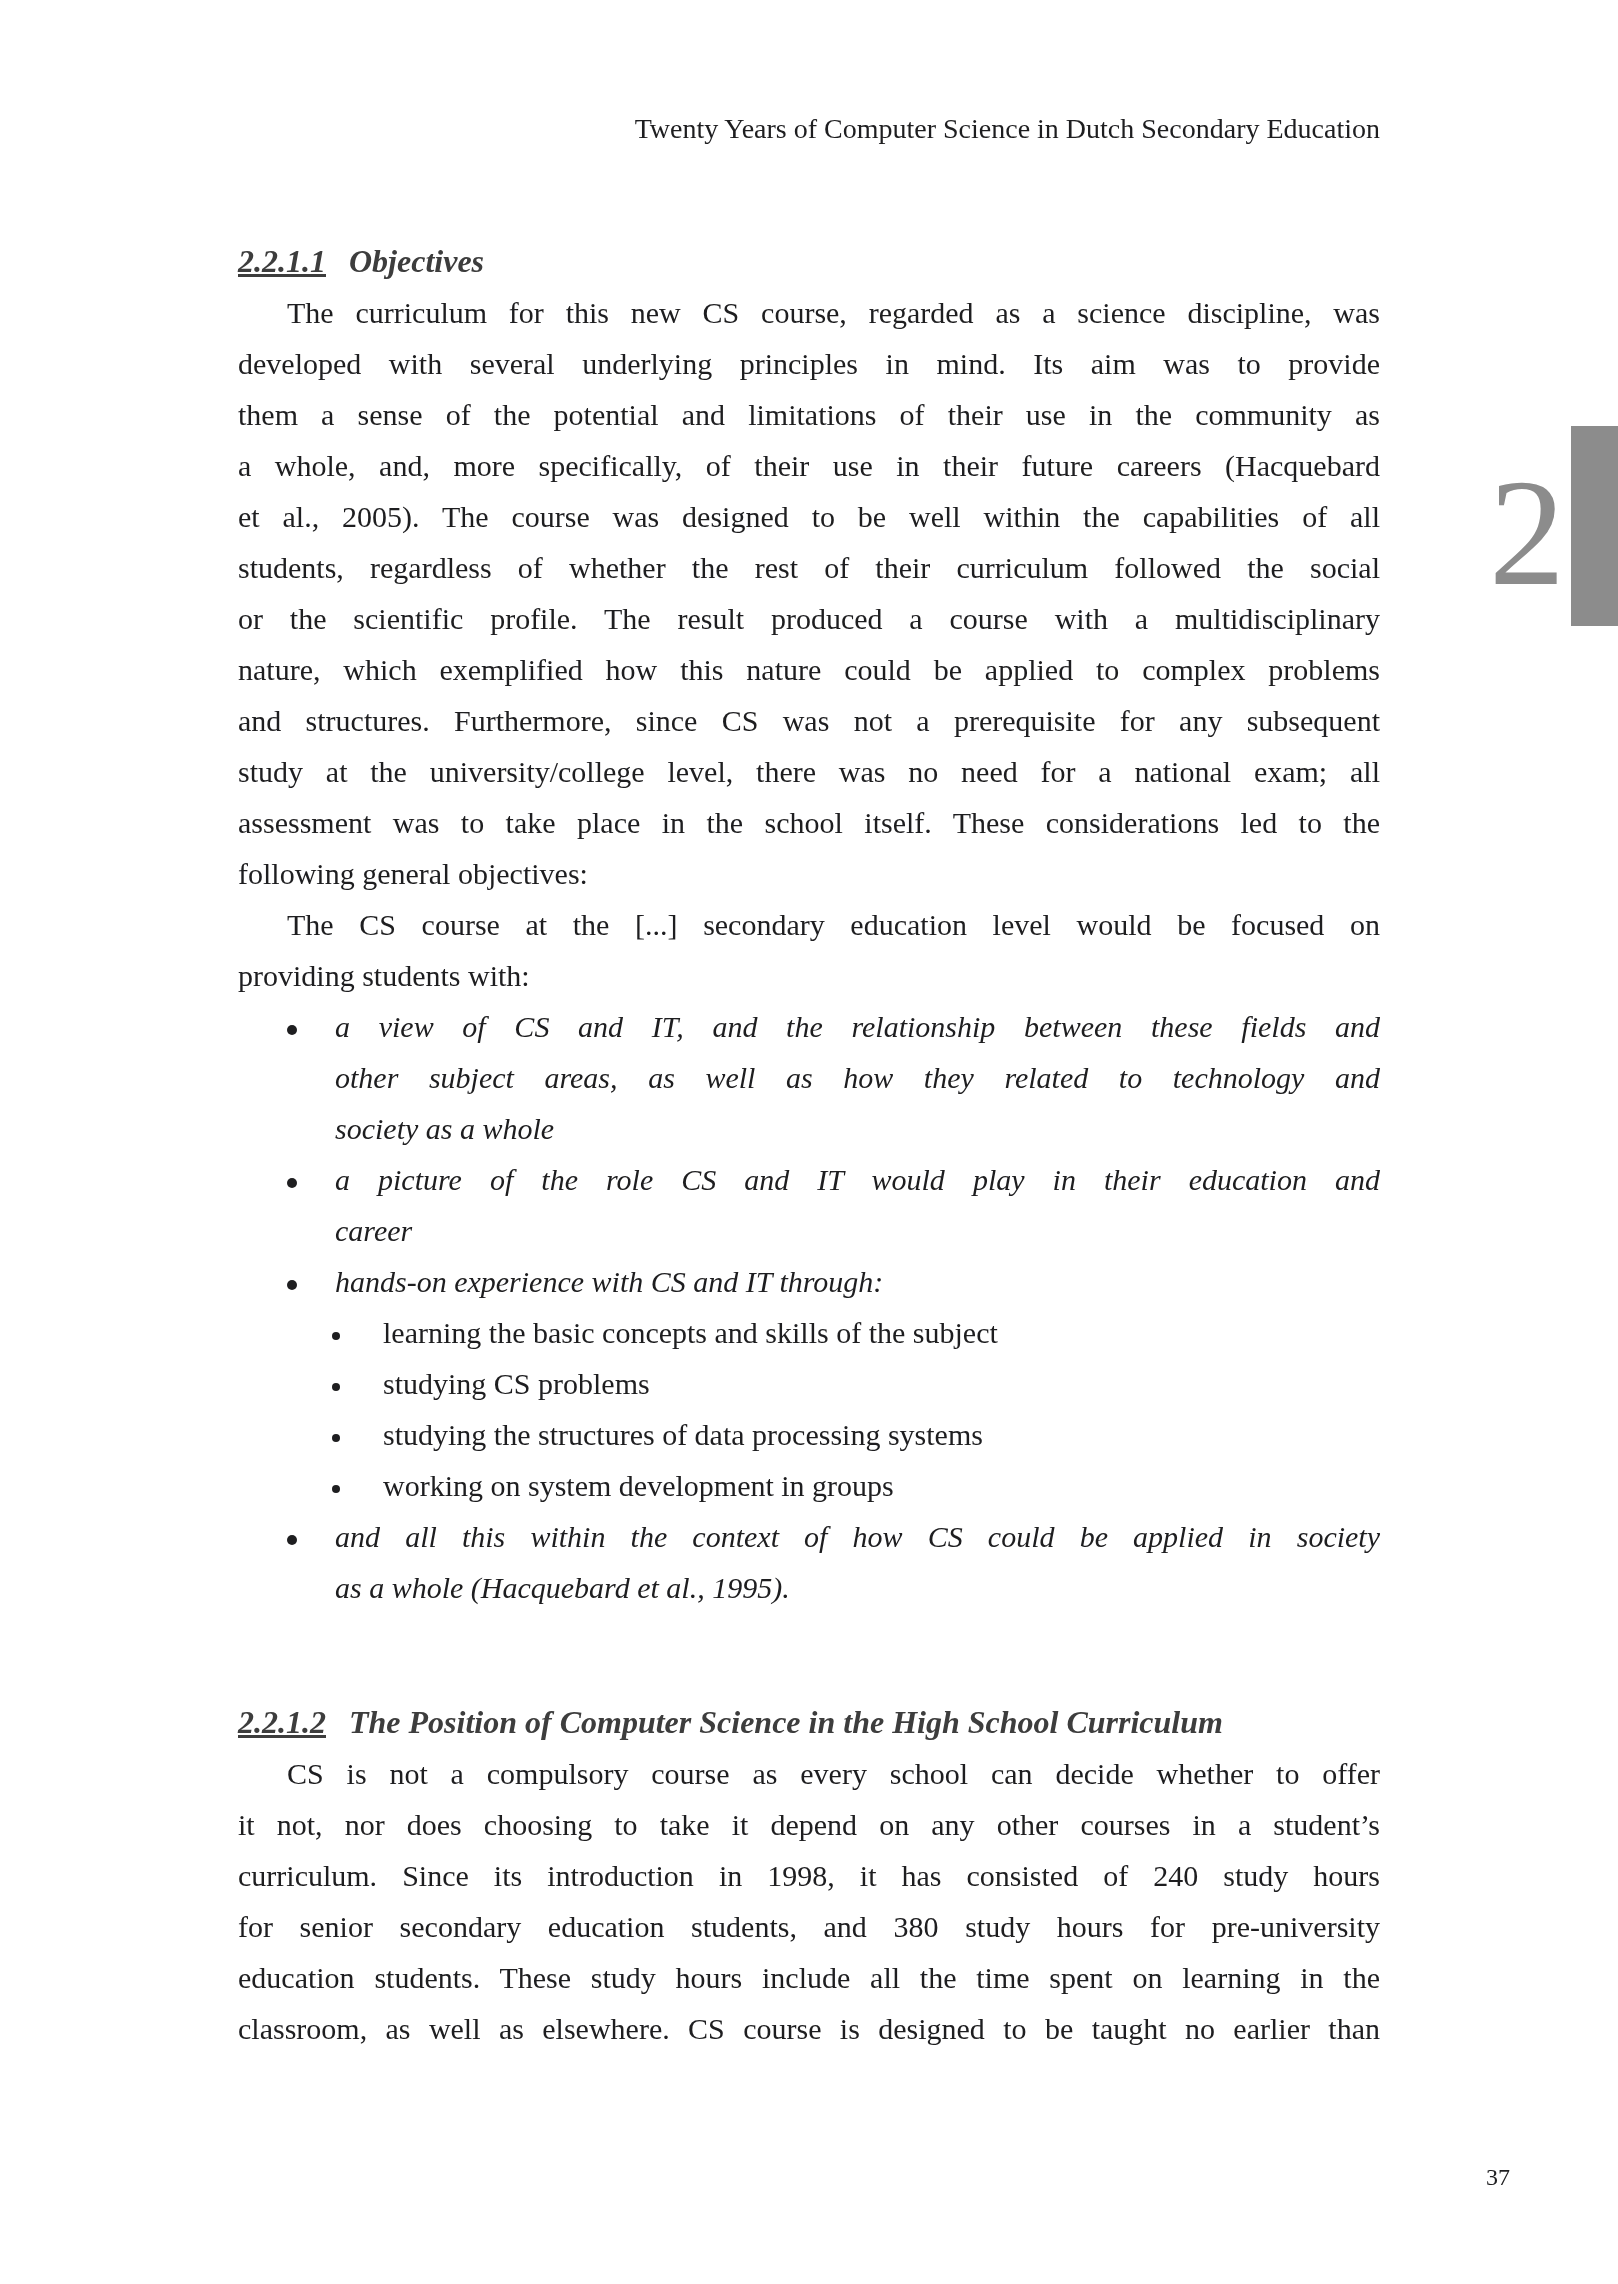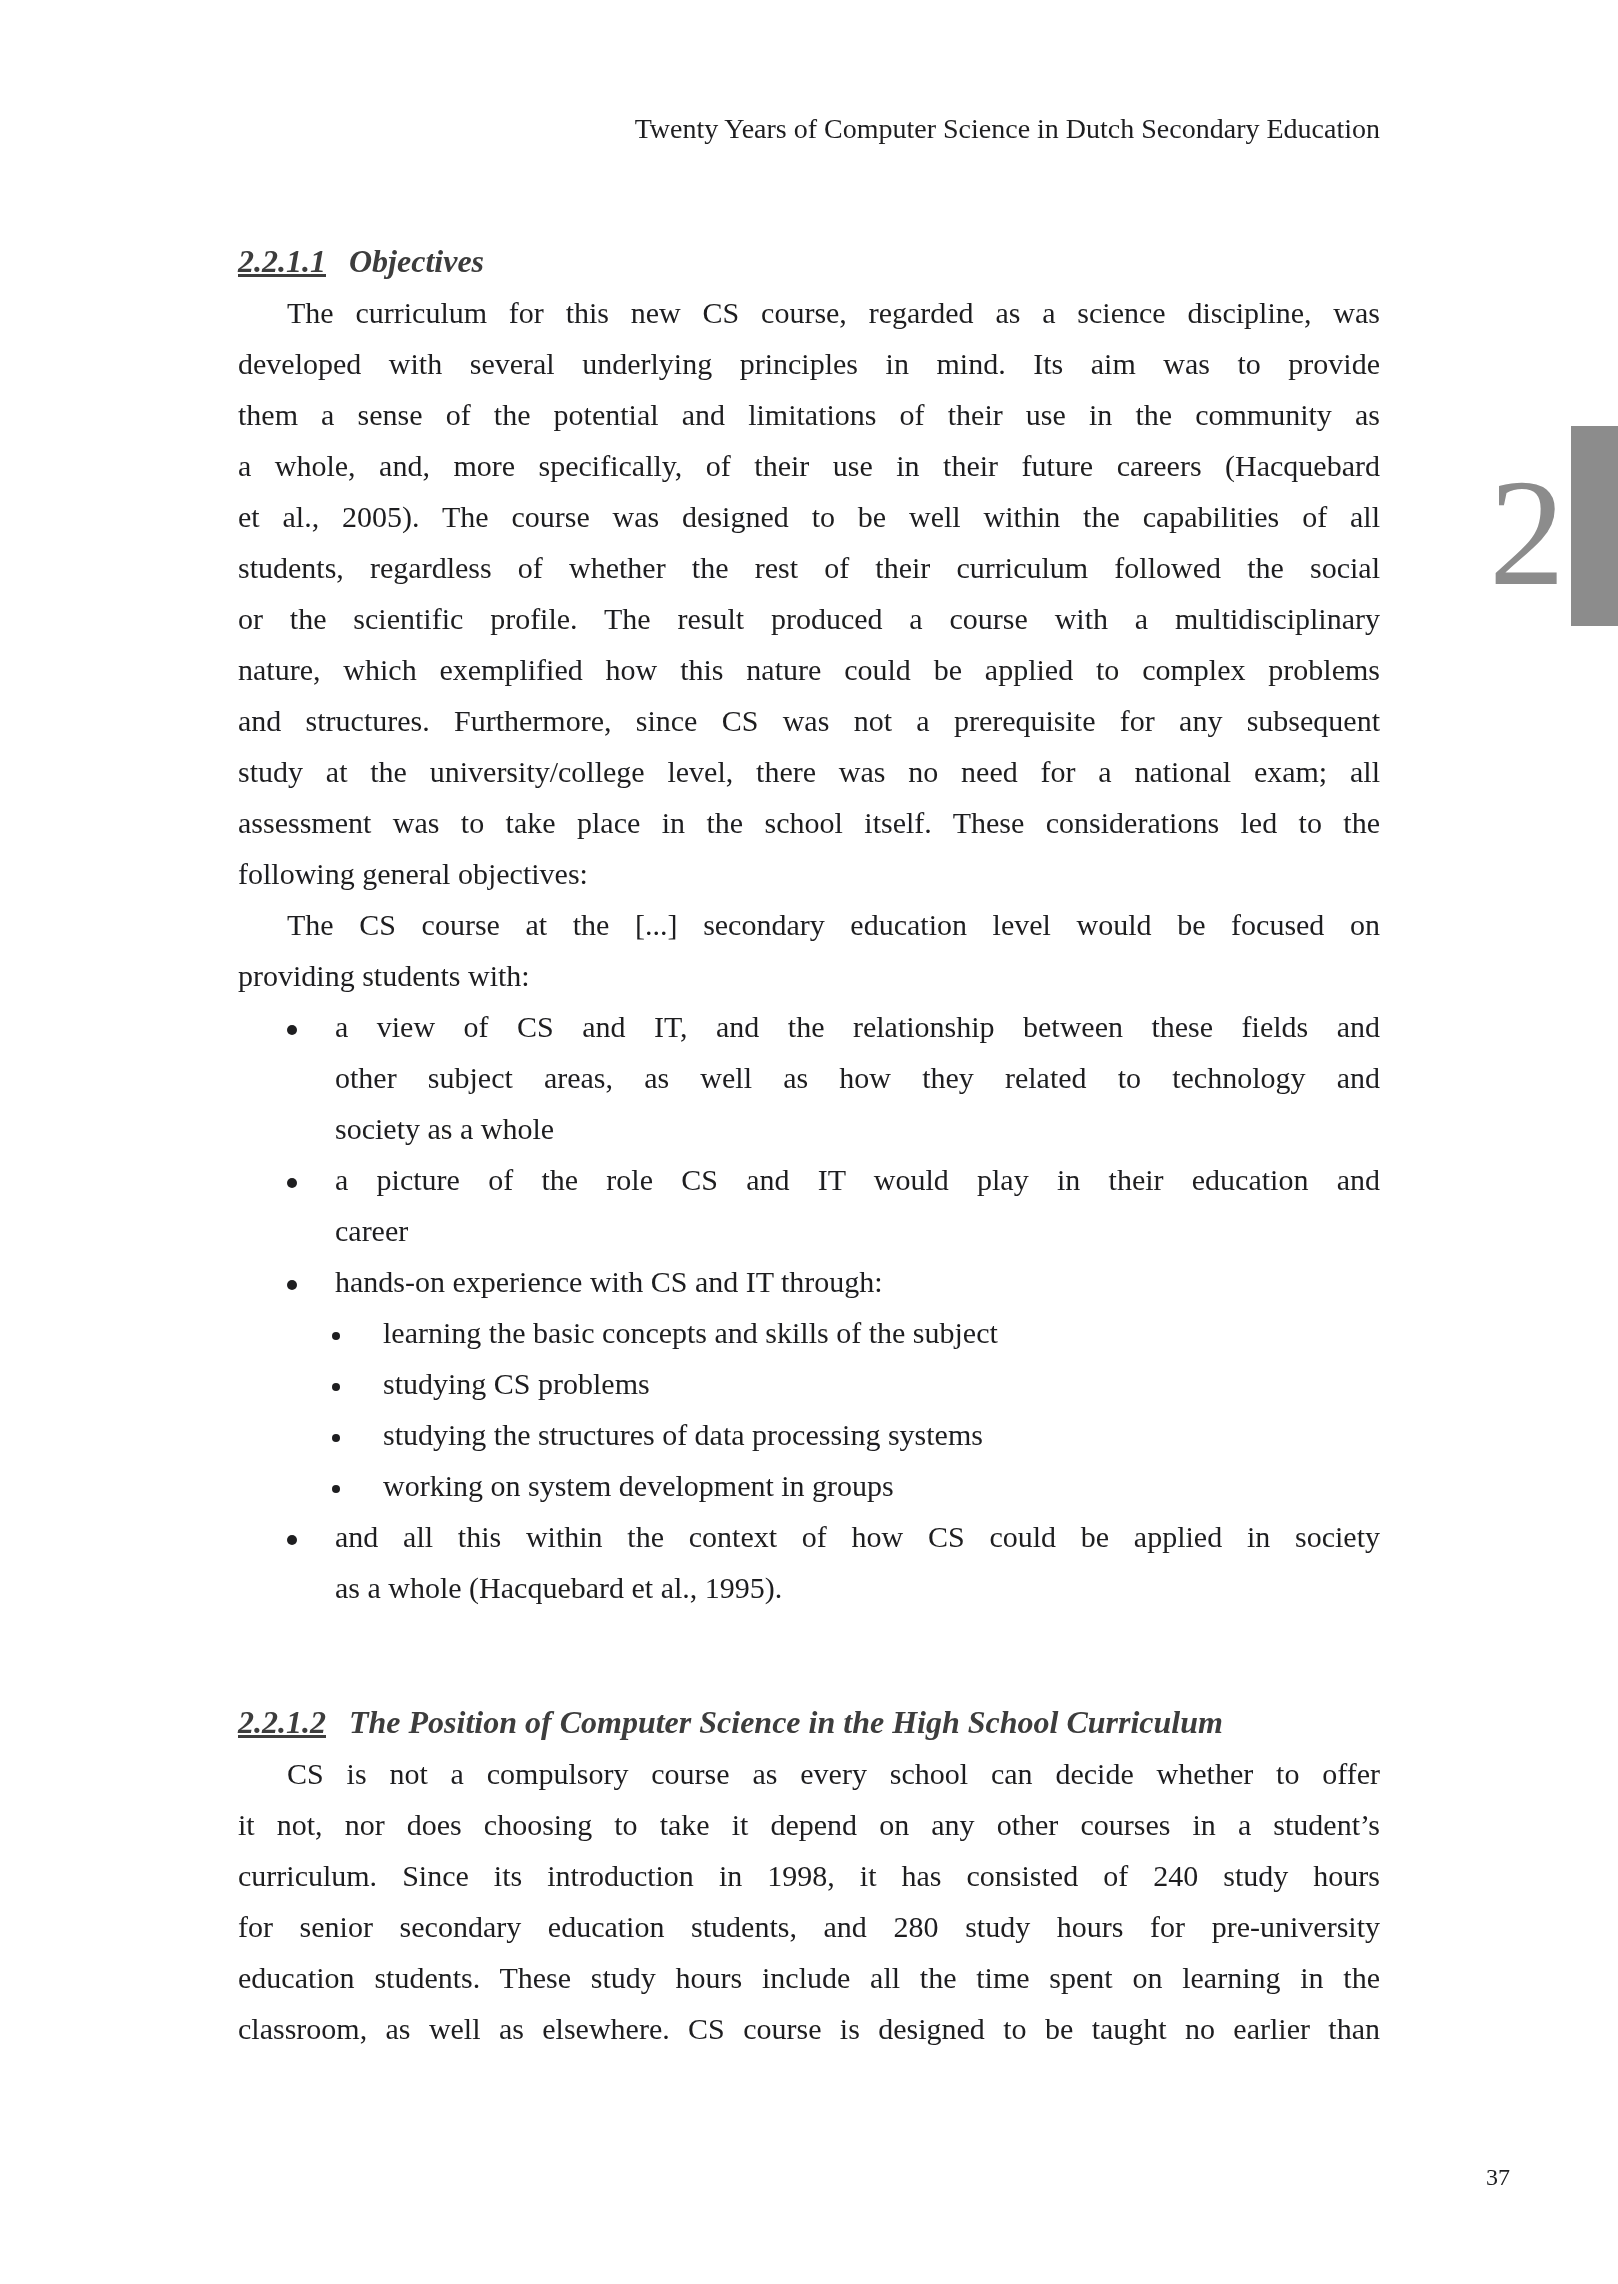--- a/index.html
+++ b/index.html
@@ -41,21 +41,21 @@
   }
   .first-indent{text-indent:49px;}
   .hline{
     font-style:italic;
     font-weight:bold;
     font-size:32px;
     color:var(--head);
   }
   .hline .hnum{margin-right:23px;text-decoration:underline;}
   .gap-before{margin-top:84px;}
-  .lvl1{padding-left:97px;}
+  .lvl1{padding-left:97px;font-style:italic;}
   .lvl2{padding-left:145px;}
   .dot{
     position:absolute;
     border-radius:50%;
     background:var(--ink);
   }
   .dot1{left:49px;top:23.6px;width:10px;height:10px;}
   .dot2{left:94px;top:25px;width:8.4px;height:8.4px;}
   .chapter-number{
     position:absolute;
@@ -112,21 +112,21 @@
       <div class="line lvl2"><span class="dot dot2"></span>learning the basic concepts and skills of the subject</div>
       <div class="line lvl2"><span class="dot dot2"></span>studying CS problems</div>
       <div class="line lvl2"><span class="dot dot2"></span>studying the structures of data processing systems</div>
       <div class="line lvl2"><span class="dot dot2"></span>working on system development in groups</div>
       <div class="line just lvl1"><span class="dot dot1"></span>and all this within the context of how CS could be applied in society</div>
       <div class="line lvl1">as a whole (Hacquebard et al., 1995).</div>
       <div class="line hline gap-before"><span class="hnum">2.2.1.2</span><span class="htitle">The Position of Computer Science in the High School Curriculum</span></div>
       <div class="line just first-indent">CS is not a compulsory course as every school can decide whether to offer</div>
       <div class="line just">it not, nor does choosing to take it depend on any other courses in a student’s</div>
       <div class="line just">curriculum. Since its introduction in 1998, it has consisted of 240 study hours</div>
-      <div class="line just">for senior secondary education students, and 280 study hours for pre-university</div>
+      <div class="line just">for senior secondary education students, and 380 study hours for pre-university</div>
       <div class="line just">education students. These study hours include all the time spent on learning in the</div>
       <div class="line just">classroom, as well as elsewhere. CS course is designed to be taught no earlier than</div>
     </div>
 
   <div class="page-number">37</div>
 
 </div>
 
 
 </body></html>

